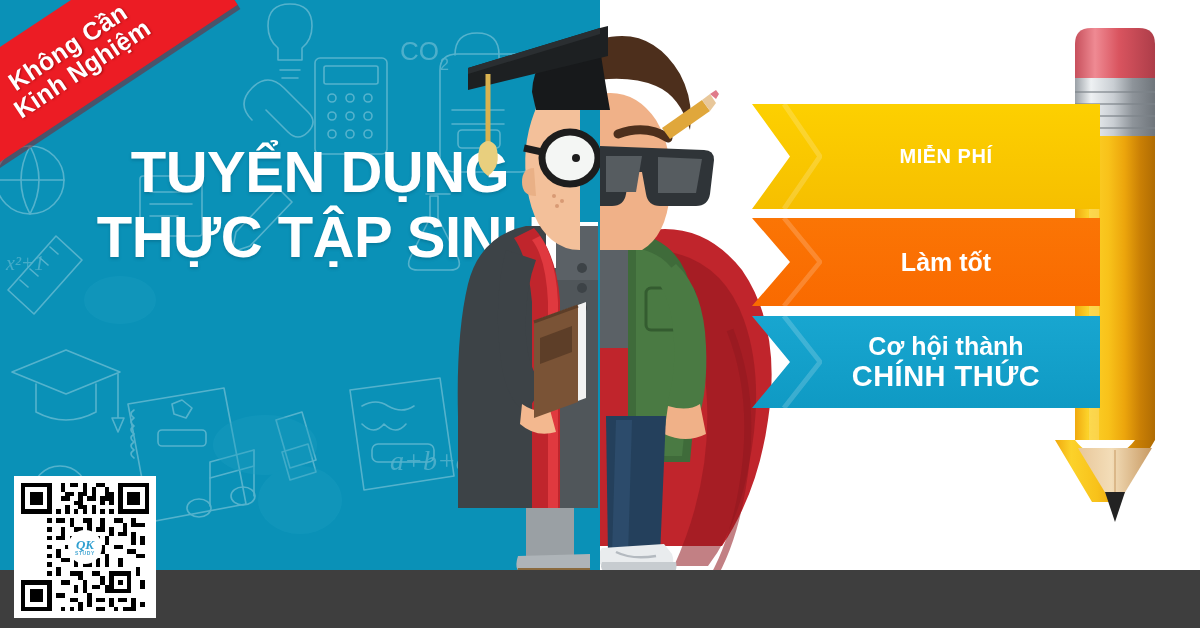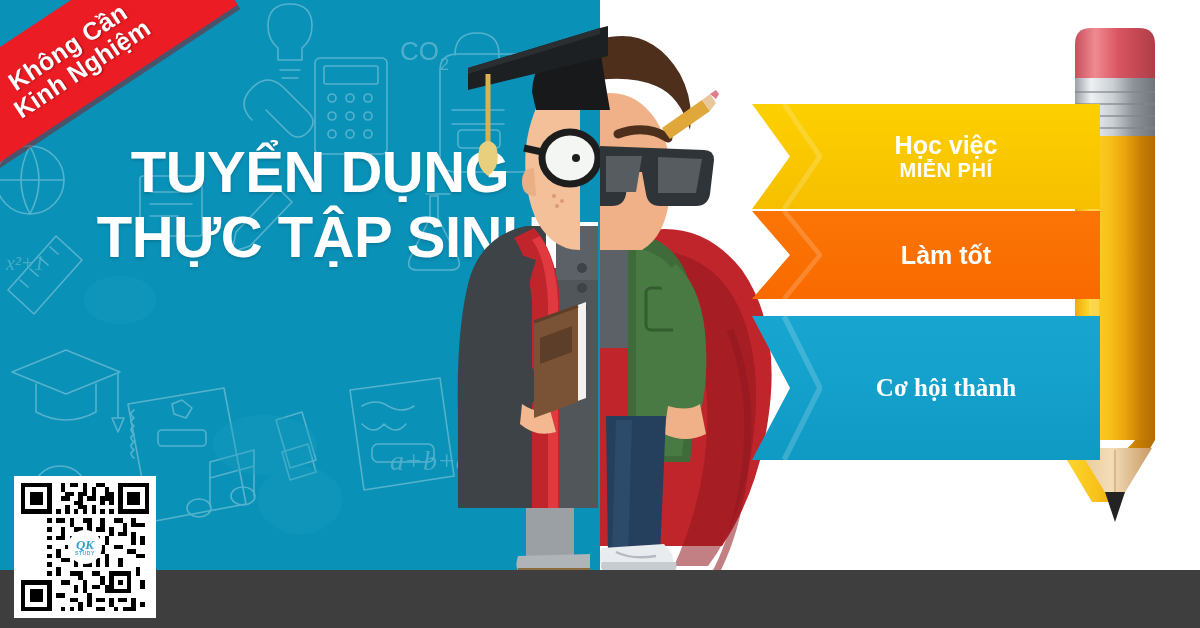--- a/index.html
+++ b/index.html
@@ -129,22 +129,22 @@
   .arrow .label {
     color:#ffffff; font-weight:bold; text-align:center;
     line-height:1.12; white-space:nowrap;
     padding-left:40px;
   }
   .arrow .l1 { font-size:25px; }
   .arrow .l2 { font-size:20px; letter-spacing:.5px; }
   .arrow .l3 { font-size:29px; letter-spacing:.5px; }
 
   .arrow-yellow { top:0;   height:105px; background:linear-gradient(180deg,#fdd000 0%,#f6bf00 100%); }
-  .arrow-orange { top:107px; height:88px; background:linear-gradient(180deg,#fb7505 0%,#f96a00 100%); }
-  .arrow-blue   { top:212px; height:144px; background:linear-gradient(180deg,#18a6d0 0%,#0f9ac4 100%);font-family:Liberation Serif, serif; }
+  .arrow-orange { top:114px; height:88px; background:linear-gradient(180deg,#fb7505 0%,#f96a00 100%); }
+  .arrow-blue   { top:212px; height:92px; background:linear-gradient(180deg,#18a6d0 0%,#0f9ac4 100%); }
 
   .arrow .chev {
     position:absolute; left:30px; top:0;
     width:40px; height:100%;
     opacity:.18; pointer-events:none;
   }
 
   
   .fold {
     position:absolute; left:752px; top:318px;
@@ -442,40 +442,40 @@
     <path d="M0 0 l92 0 l0 40 l-58 0 l58 46 l0 46 l-92 0 z" fill="#8f181f"></path>
   </svg>
 
   <div class="arrows">
 
     <div class="arrow arrow-yellow">
       <svg class="chev" viewBox="0 0 40 100" preserveAspectRatio="none">
         <path d="M2 0 L38 50 L2 100" fill="none" stroke="#ffffff" stroke-width="5"></path>
       </svg>
       <div class="label">
-        <div class="l1">Học việc</div>
         <div class="l2">MIỄN PHÍ</div>
       </div>
     </div>
 
     <div class="arrow arrow-orange">
       <svg class="chev" viewBox="0 0 40 100" preserveAspectRatio="none">
         <path d="M2 0 L38 50 L2 100" fill="none" stroke="#ffffff" stroke-width="5"></path>
       </svg>
       <div class="label">
         <div class="l1">Làm tốt</div>
       </div>
     </div>
 
     <div class="arrow arrow-blue">
       <svg class="chev" viewBox="0 0 40 100" preserveAspectRatio="none">
         <path d="M2 0 L38 50 L2 100" fill="none" stroke="#ffffff" stroke-width="5"></path>
       </svg>
       <div class="label">
         <div class="l1">Cơ hội thành</div>
+        <div class="l3">CHÍNH THỨC</div>
       </div>
     </div>
 
   </div>
 
   <div class="bottom-bar"></div>
 
   <div class="qr-card">
     <svg viewBox="0 0 29 29" shape-rendering="crispEdges">
       <rect width="29" height="29" fill="#ffffff"></rect>

